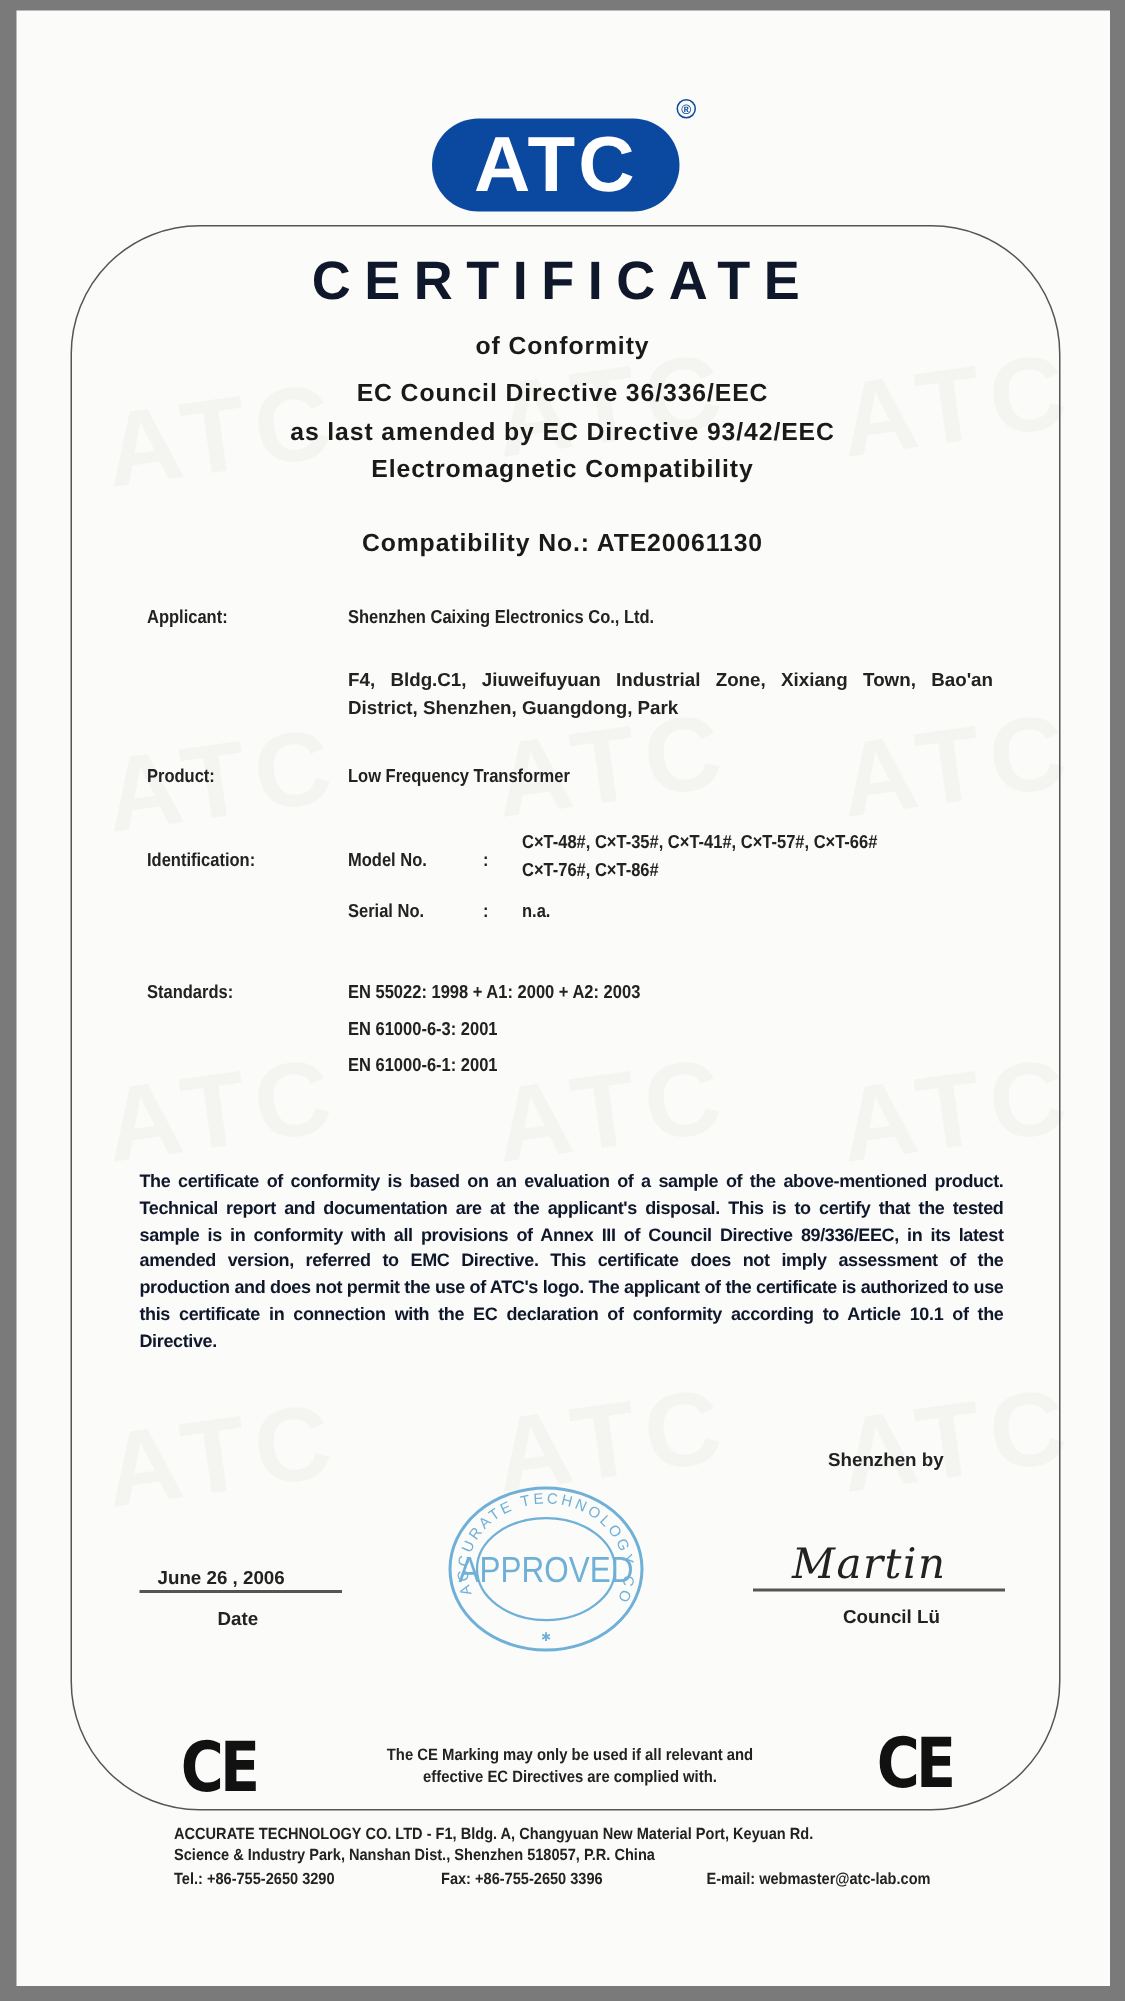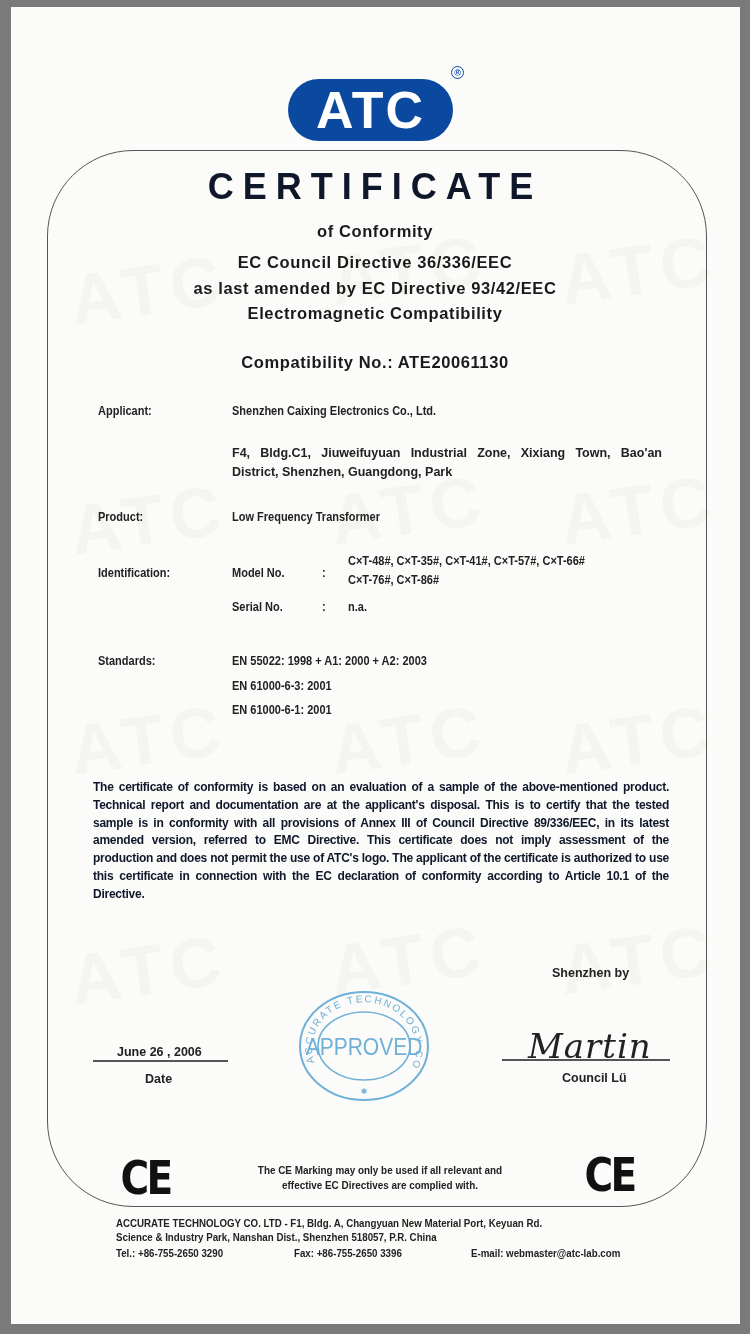--- a/index.html
+++ b/index.html
@@ -90,21 +90,21 @@
     font-size: 11px; font-weight: bold; color: #222; line-height: 15px;
     transform: scaleX(0.9);
   }
   .footer {
     position: absolute; left: 116px; top: 1216px; font-size: 10.8px; font-weight: bold; color: #222;
     line-height: 14px; transform: scaleX(0.9); transform-origin: left top; white-space: nowrap;
   }
   .footer-contact { position: absolute; top: 1247px; font-size: 10.8px; font-weight: bold; color: #222; transform: scaleX(0.9); transform-origin: left top; white-space: nowrap;}
   .signature {
     position: absolute; left: 528px; top: 1026px;
-    font-family: "DejaVu Serif", serif; font-style: italic; font-size: 34px; color: #222;
+    font-family: "DejaVu Serif", serif; font-style: italic; font-size: 28px; color: #222;
     letter-spacing: 1px;
   }
 </style>
 </head>
 <body>
 
 <div class="paper">
 </div>
 
 <div class="wm" style="left:70px;top:250px;">ATC</div>
@@ -152,21 +152,21 @@
 
 <div class="lbl" style="left:98px;top:654px;">Standards:</div>
 <div class="val" style="left:232px;top:654px;">EN 55022: 1998 + A1: 2000 + A2: 2003</div>
 <div class="val" style="left:232px;top:679px;">EN 61000-6-3: 2001</div>
 <div class="val" style="left:232px;top:703px;">EN 61000-6-1: 2001</div>
 
 <div class="body-text">The certificate of conformity is based on an evaluation of a sample of the above-mentioned product. Technical report and documentation are at the applicant's disposal. This is to certify that the tested sample is in conformity with all provisions of Annex III of Council Directive 89/336/EEC, in its latest amended version, referred to EMC Directive. This certificate does not imply assessment of the production and does not permit the use of ATC's logo. The applicant of the certificate is authorized to use this certificate in connection with the EC declaration of conformity according to Article 10.1 of the Directive.</div>
 
 <div class="small" style="left:552px;top:966px;">Shenzhen by</div>
 
-<div class="small" style="left:117px;top:1045px;">June 26 , 2006</div>
+<div class="small" style="left:105px;top:1045px;">June 26 , 2006</div>
 <div class="sig-line" style="left:93px;top:1060px;width:135px;"></div>
 <div class="small" style="left:145px;top:1072px;text-align:center;">Date</div>
 
 <div class="signature">Martin</div>
 <div class="sig-line" style="left:502px;top:1059px;width:168px;"></div>
 <div class="small" style="left:562px;top:1071px;">Council Lü</div>
 
 <svg class="stamp" viewBox="0 0 136 116">
   <defs>
     <path id="ringpath" d="M 20 78 A 52 46 0 1 1 116 78"></path>

